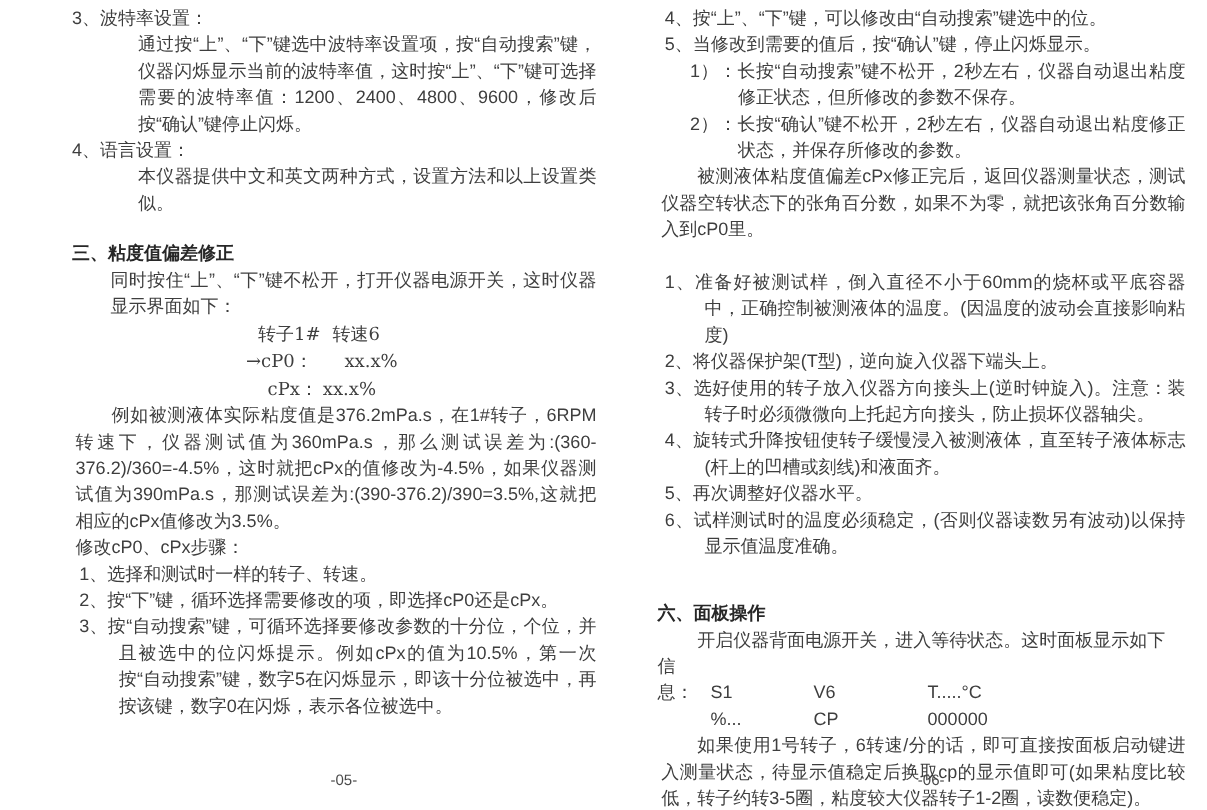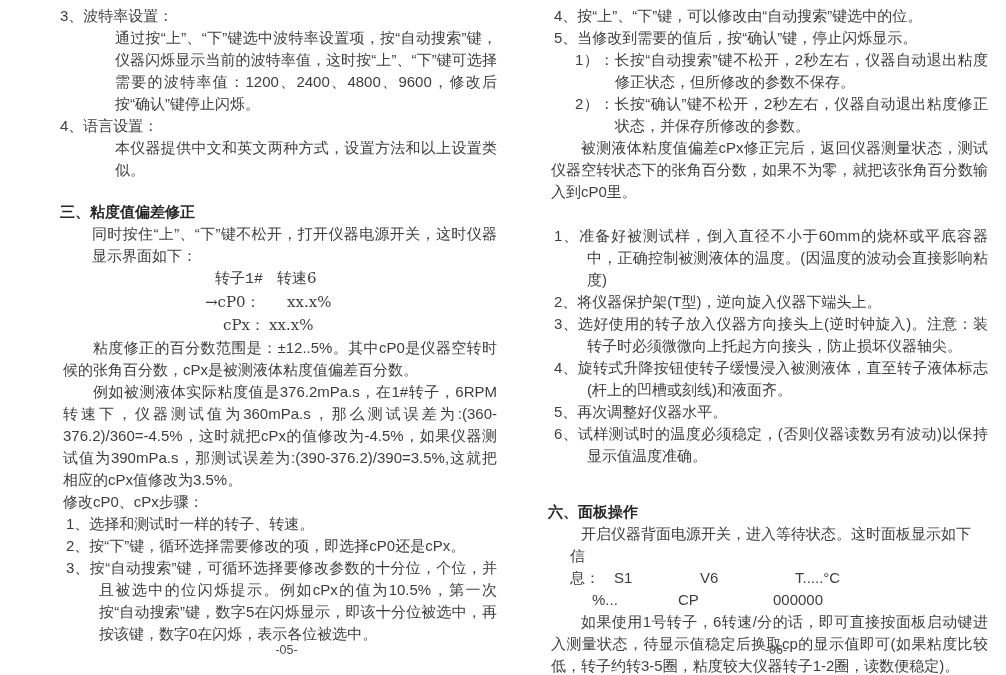--- a/index.html
+++ b/index.html
@@ -28,25 +28,25 @@
   .step    { padding-left:36px; text-indent:-33px; margin-left:3px; }
   .substep { margin-left:27px; padding-left:40px; text-indent:-40px; }
 
   .gap { height:22px; }
   .gap-sm { height:14px; }
 
   
   .disp-l { margin-left:145px; font-family:"DejaVu Serif", serif; line-height:23px; }
   .disp-l .r1 { padding-left:10px; }
   .disp-l .c1 { display:inline-block; width:82px; }
-  .disp-l .r2 .c1 { width:72px; padding-left:10px;font-family:Liberation Mono, monospace; }
+  .disp-l .r2 .c1 { width:72px; padding-left:10px; }
   .disp-l .r4 .c1 { width:64px; padding-left:18px; }
 
   
-  .disp-r .lbl { display:inline-block; width:44px;margin-left:22px; }
+  .disp-r .lbl { display:inline-block; width:44px; }
   .disp-r .sp  { display:inline-block; width:44px; }
   .disp-r .c1  { display:inline-block; width:86px; }
   .disp-r .c2  { display:inline-block; width:95px; }
 
   .pageno {
     position:absolute; bottom:8px; left:16px; right:0;
     text-align:center; font-size:12.5px; color:#4a4a4a; line-height:14px;
   }
 </style>
 </head>
@@ -64,21 +64,20 @@
 
     <div class="sec-heading">三、粘度值偏差修正</div>
     <div class="indent-block">同时按住“上”、“下”键不松开，打开仪器电源开关，这时仪器显示界面如下：</div>
 
     <div class="disp-l">
       <div class="r2"><span class="c1">转子1#</span><span>转速6</span></div>
       <div class="r3"><span class="c1">→cP0：</span><span>xx.x%</span></div>
       <div class="r4"><span class="c1">cPx：</span><span>xx.x%</span></div>
     </div>
 
-    <div class="para">粘度修正的百分数范围是：±12..5%。其中cP0是仪器空转时候的张角百分数，cPx是被测液体粘度值偏差百分数。</div>
     <div class="para">例如被测液体实际粘度值是376.2mPa.s，在1#转子，6RPM转速下，仪器测试值为360mPa.s，那么测试误差为:(360-376.2)/360=-4.5%，这时就把cPx的值修改为-4.5%，如果仪器测试值为390mPa.s，那测试误差为:(390-376.2)/390=3.5%,这就把相应的cPx值修改为3.5%。</div>
 
     <div class="flush">修改cP0、cPx步骤：</div>
     <div class="step">1、选择和测试时一样的转子、转速。</div>
     <div class="step">2、按“下”键，循环选择需要修改的项，即选择cP0还是cPx。</div>
     <div class="step">3、按“自动搜索”键，可循环选择要修改参数的十分位，个位，并且被选中的位闪烁提示。例如cPx的值为10.5%，第一次按“自动搜索”键，数字5在闪烁显示，即该十分位被选中，再按该键，数字0在闪烁，表示各位被选中。</div>
 
     <div class="pageno">-05-</div>
   </div>
 

